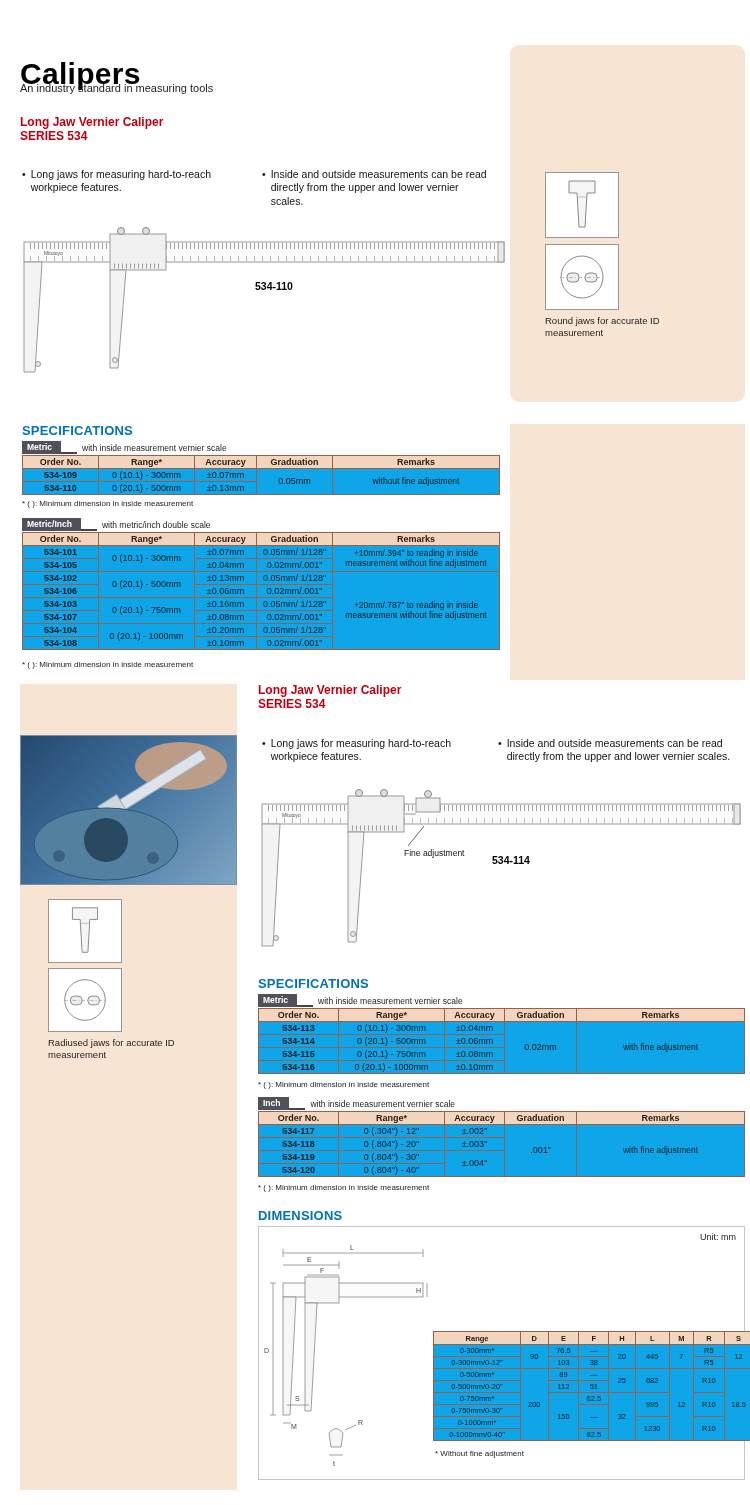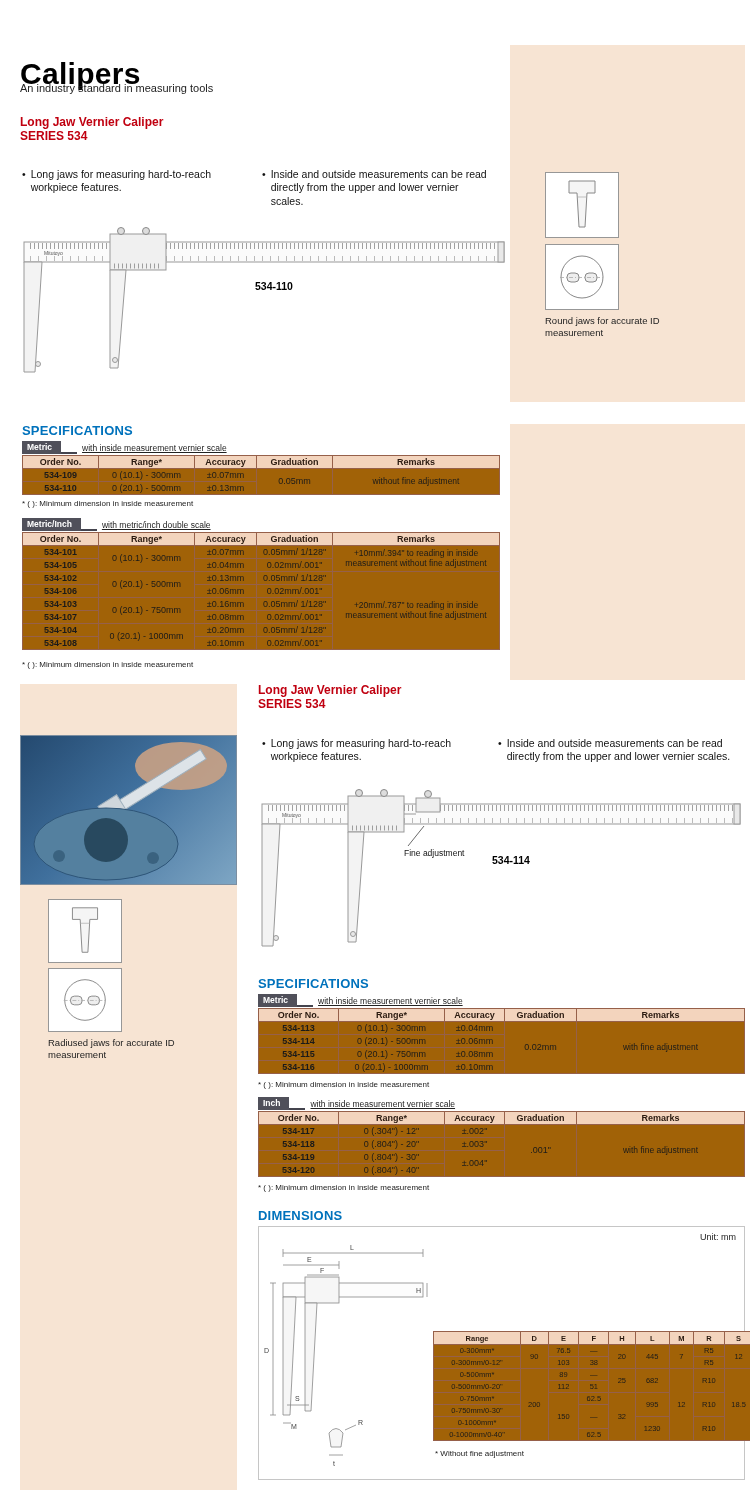--- a/index.html
+++ b/index.html
@@ -17,23 +17,23 @@
   .small-label { font-size:8.5px; color:#111; }
   .footnote { font-size:8px; color:#222; }
 
   .panel { background:#f7e4d3; }
   .diag-box { position:absolute; background:#fff; border:1px solid #979797; display:flex; align-items:center; justify-content:center; }
   .diag-caption { position:absolute; font-size:9.5px; line-height:1.25; color:#222; }
 
   .tab-row { display:flex; align-items:flex-end; }
   .tab { background:#50505a; color:#fff; font-size:8.5px; font-weight:bold; padding:2px 9px 2px 5px; line-height:1.1; }
   .tab-line { flex:0 0 16px; height:3px; border-bottom:2px solid #44444e; }
-  .tab-note { font-size:8.5px; margin-left:5px; color:#222; padding-bottom:1px;text-decoration:underline; }
-
-  table { border-collapse:collapse; table-layout:fixed; background:#a16207; }
+  .tab-note { font-size:8.5px; margin-left:5px; color:#222; padding-bottom:1px; }
+
+  table { border-collapse:collapse; table-layout:fixed; background:#0ea5e9; }
   .spec-table th { background:#f3d4bd; border:1px solid #96604a; font-weight:bold; font-size:9px; height:13px; padding:0 2px; color:#2a1a10; }
   .spec-table td { border:1px solid #96604a; text-align:center; font-size:9px; height:13px; padding:0 2px; vertical-align:middle; line-height:1.15; }
   .spec-table td.order { font-weight:bold; }
   .spec-table td.remarks { font-size:8.5px; }
 
   .dim-box { border:1px solid #c6c6c6; background:#fff; }
   .unit-label { font-size:9px; color:#222; }
   .dim-table th { background:#f3d4bd; border:1px solid #96604a; font-weight:bold; font-size:7.5px; height:13px; padding:0 1px; color:#2a1a10; }
   .dim-table td { border:1px solid #96604a; text-align:center; font-size:7.5px; height:12px; padding:0 1px; vertical-align:middle; }
 
@@ -73,21 +73,21 @@
       <rect x="92" y="12" width="56" height="36" fill="#f0f0f0" stroke="#999"></rect>
       <line x1="96" y1="44" x2="144" y2="44" stroke="#8a8a8a" stroke-width="5" stroke-dasharray="0.8,3.2"></line>
       <circle cx="103" cy="9" r="3.5" fill="#ddd" stroke="#888"></circle>
       <circle cx="128" cy="9" r="3.5" fill="#ddd" stroke="#888"></circle>
       <path d="M92,48 L108,48 L100,146 L92,146 Z" fill="#f3f3f3" stroke="#999"></path>
       <circle cx="97" cy="138" r="2.5" fill="#e8e8e8" stroke="#999"></circle>
     </svg>
     <div class="abs prod-label" style="left:237px; top:58px;">534-110</div>
   </div>
 
-  <div class="abs panel" style="left:510px; top:45px; width:235px; height:357px;">
+  <div class="abs panel" style="left:510px; top:45px; width:235px; height:357px;border-radius:9px;">
     <div class="diag-box" style="left:35px; top:127px; width:74px; height:66px;">
       <svg width="70" height="60" viewBox="0 0 70 60">
         <path d="M22,6 H48 V18 H40 L38,52 H32 L30,18 H22 Z" fill="#f5f5f5" stroke="#888"></path>
         <line x1="30" y1="22" x2="40" y2="22" stroke="#aaa" stroke-width="0.7"></line>
       </svg>
     </div>
     <div class="diag-box" style="left:35px; top:199px; width:74px; height:66px;">
       <svg width="70" height="60" viewBox="0 0 70 60">
         <circle cx="35" cy="30" r="21" fill="none" stroke="#888"></circle>
         <rect x="20" y="26" width="12" height="9" rx="4" fill="#eee" stroke="#888"></rect>

